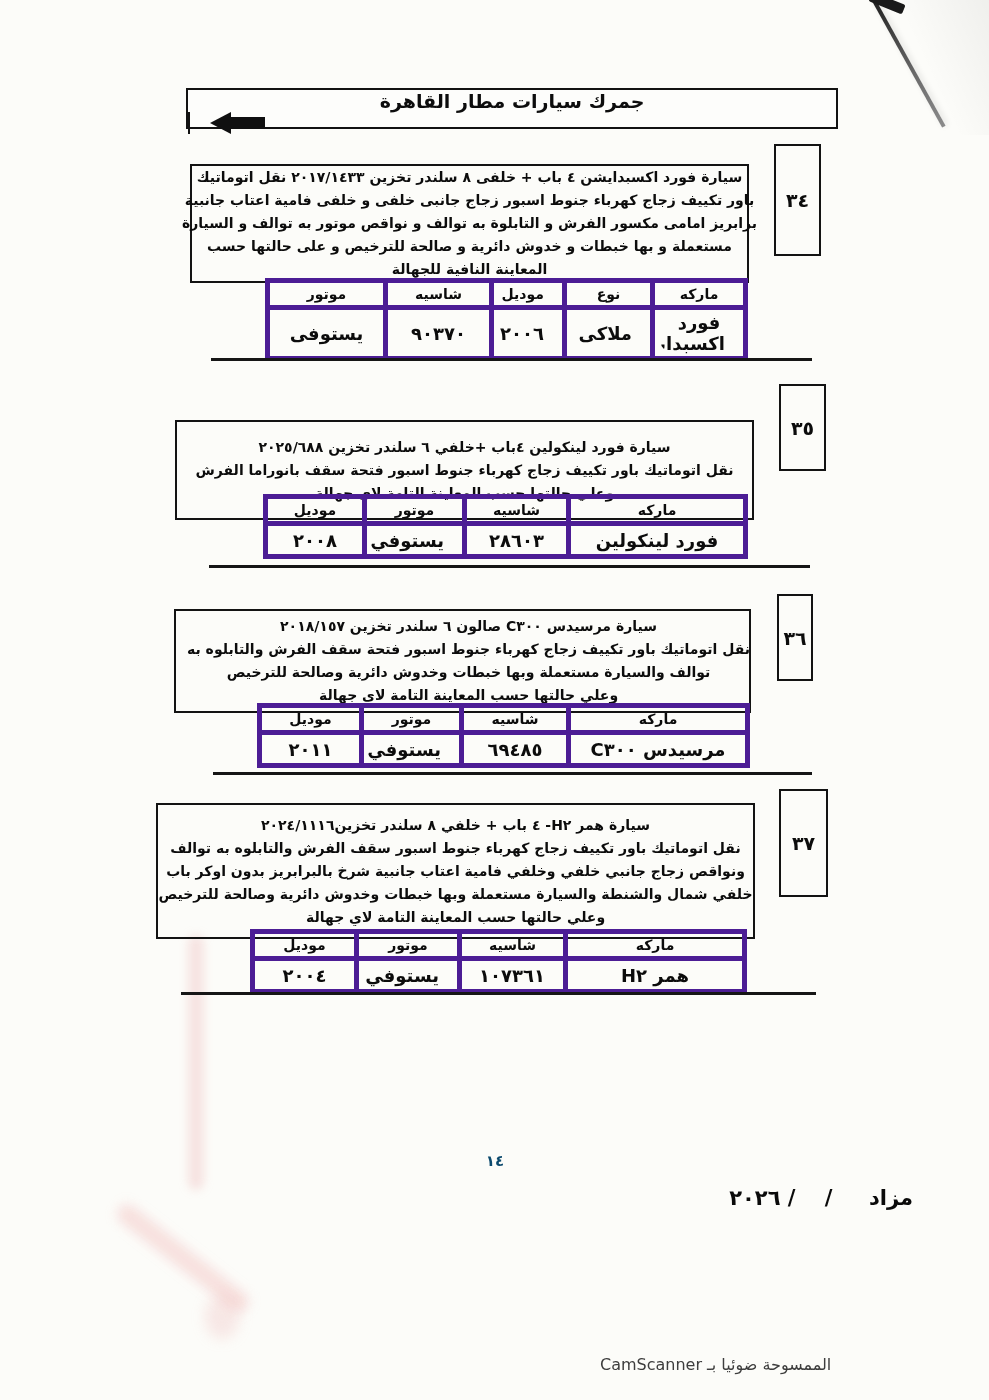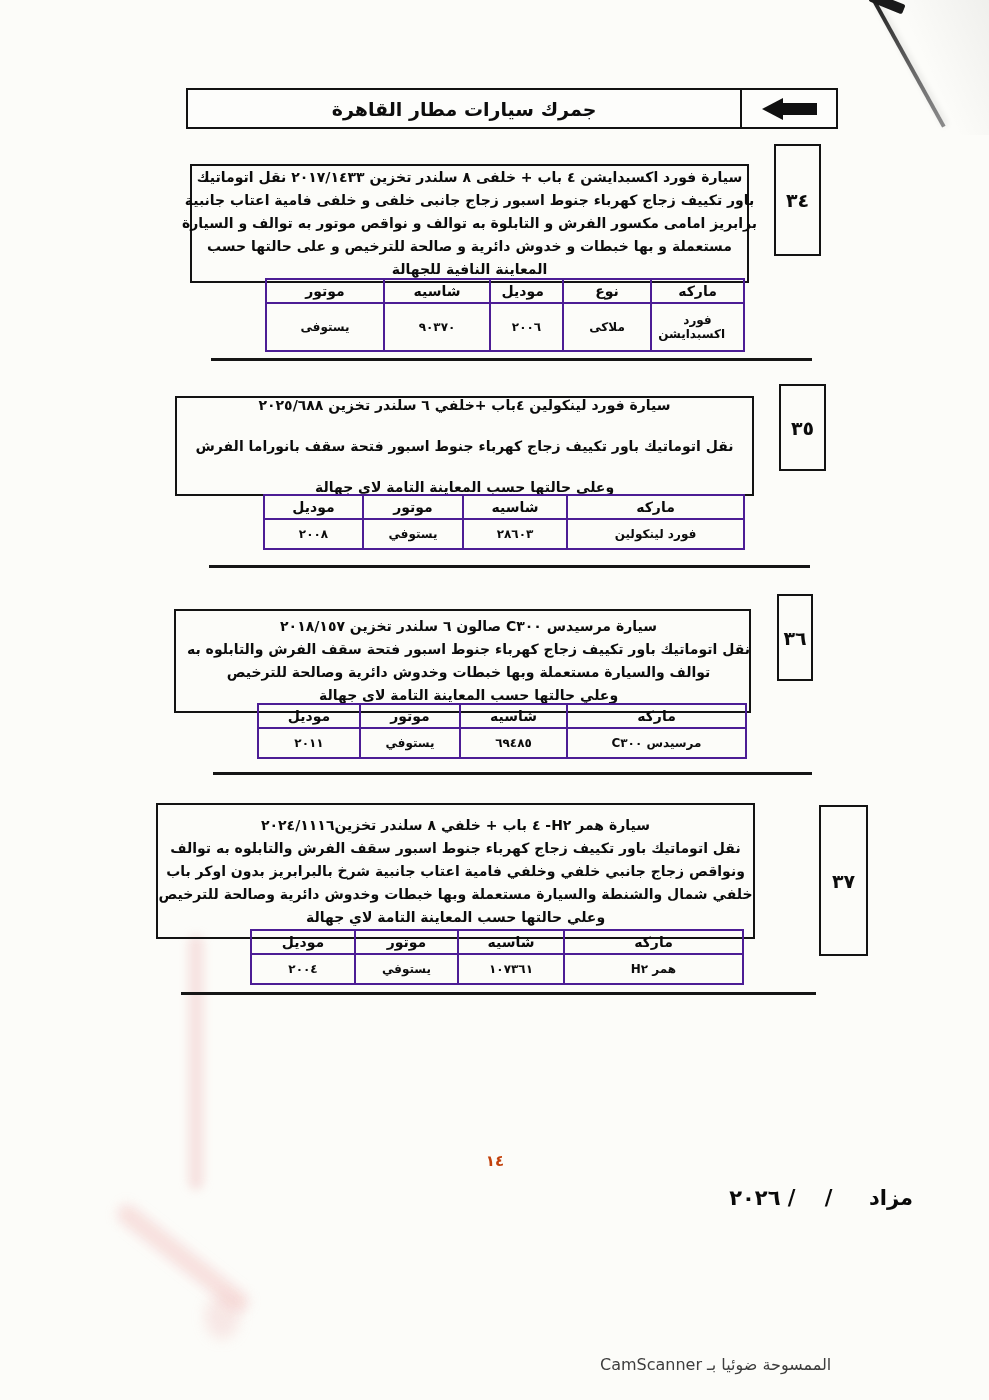--- a/index.html
+++ b/index.html
@@ -11,21 +11,21 @@
     position:relative;
     width:989px;height:1400px;
     margin:0 auto;
     background:#fcfcf9;
     overflow:hidden;
   }
   
   .header-bar{
     position:absolute;left:186px;top:88px;width:652px;height:41px;
     border:2.5px solid #121212;box-sizing:border-box;
-    display:flex;flex-direction:row;background:#fdfdfb;
+    display:flex;flex-direction:column;background:#fdfdfb;
   }
   .header-title-cell{
     flex:1;display:flex;align-items:center;justify-content:center;
     direction:rtl;font-weight:bold;font-size:19px;color:#0d0d0d;
   }
   .header-arrow-cell{
     width:96px;border-left:2.5px solid #121212;box-sizing:border-box;
     display:flex;align-items:center;justify-content:center;
   }
   .arrow{display:flex;align-items:center;}
@@ -49,33 +49,33 @@
     position:absolute;border:2.5px solid #131313;box-sizing:border-box;
     display:flex;align-items:center;justify-content:center;
     font-weight:bold;font-size:19px;color:#0c0c0c;
   }
   
   table.spec-table{
     position:absolute;border-collapse:collapse;direction:rtl;
     color:#0c0c0c;table-layout:fixed;
   }
   table.spec-table th,table.spec-table td{
-    border:2px solid #4c1d95;font-weight:bold;text-align:center;
+    border:5px solid #4c1d95;font-weight:bold;text-align:center;
     padding:0 18px;overflow:hidden;
   }
   table.spec-table th{font-size:14px;height:22px;}
-  table.spec-table td{font-size:12px;border-radius:24px;}
+  table.spec-table td{font-size:18px;border-radius:24px;}
   .t34 td{height:46px;}
   .t35 td,.t36 td,.t37 td{height:28px;}
   
   .divider{position:absolute;background:#161616;height:2.5px;}
   
   .page-number{
     position:absolute;left:470px;top:1152px;width:50px;text-align:center;
-    font-weight:bold;font-size:15px;color:#c2410c;
+    font-weight:bold;font-size:15px;color:#0c4a6e;
   }
   .auction-line{
     position:absolute;left:695px;top:1186px;width:218px;
     direction:rtl;text-align:right;
     font-weight:900;font-size:21px;color:#0a0a0a;letter-spacing:0.5px;
   }
   .scan-footer{
     position:absolute;left:600px;top:1355px;width:290px;
     direction:rtl;text-align:left;
     font-size:16px;color:#3d3d3d;
@@ -162,21 +162,21 @@
       <td>فورد اكسبدايشن</td>
       <td>ملاكى</td>
       <td>٢٠٠٦</td>
       <td>٩٠٣٧٠</td>
       <td>يستوفى</td>
     </tr>
       </tbody>
   </table>
   <div class="divider" style="left:211px;top:358px;width:601px;"></div>
 
-  <div class="desc-box" style="left:175px;top:372px;width:579px;height:100px;gap:18px;">
+  <div class="desc-box" style="left:175px;top:396px;width:579px;height:100px;">
     <div class="desc-line">سيارة فورد لينكولين ٤باب +خلفي ٦ سلندر تخزين ٢٠٢٥/٦٨٨</div>
     <div class="desc-line">نقل اتوماتيك باور تكييف زجاج كهرباء جنوط اسبور فتحة سقف بانوراما الفرش</div>
     <div class="desc-line">وعلي حالتها حسب المعاينة التامة لاي جهالة</div>
   </div>
   <div class="num-box" style="left:779px;top:384px;width:47px;height:87px;">٣٥</div>
   <table class="spec-table t35" style="left:263px;top:494px;width:480px;" dir="rtl">
     <colgroup>
         <col style="width:177px">
         <col style="width:104px">
         <col style="width:100px">
@@ -234,21 +234,21 @@
   </table>
   <div class="divider" style="left:213px;top:772px;width:599px;"></div>
 
   <div class="desc-box" style="left:156px;top:779px;width:599px;height:136px;">
     <div class="desc-line">سيارة همر H٢- ٤ باب + خلفي ٨ سلندر تخزين٢٠٢٤/١١١٦</div>
     <div class="desc-line">نقل اتوماتيك باور تكييف زجاج كهرباء جنوط اسبور سقف الفرش والتابلوه به توالف</div>
     <div class="desc-line">ونواقص زجاج جانبي خلفي وخلفي فامية اعتاب جانبية شرخ بالبرابريز بدون اوكر باب</div>
     <div class="desc-line">خلفي شمال والشنطة والسيارة مستعملة وبها خبطات وخدوش دائرية وصالحة للترخيص</div>
     <div class="desc-line">وعلي حالتها حسب المعاينة التامة لاي جهالة</div>
   </div>
-  <div class="num-box" style="left:819px;top:789px;width:49px;height:151px;margin-top:16px;">٣٧</div>
+  <div class="num-box" style="left:779px;top:789px;width:49px;height:108px;">٣٧</div>
   <table class="spec-table t37" style="left:250px;top:929px;width:492px;" dir="rtl">
     <colgroup>
         <col style="width:179px">
         <col style="width:106px">
         <col style="width:103px">
         <col style="width:104px">
       </colgroup>
     <thead>
         <tr>
       <th>ماركه</th>

